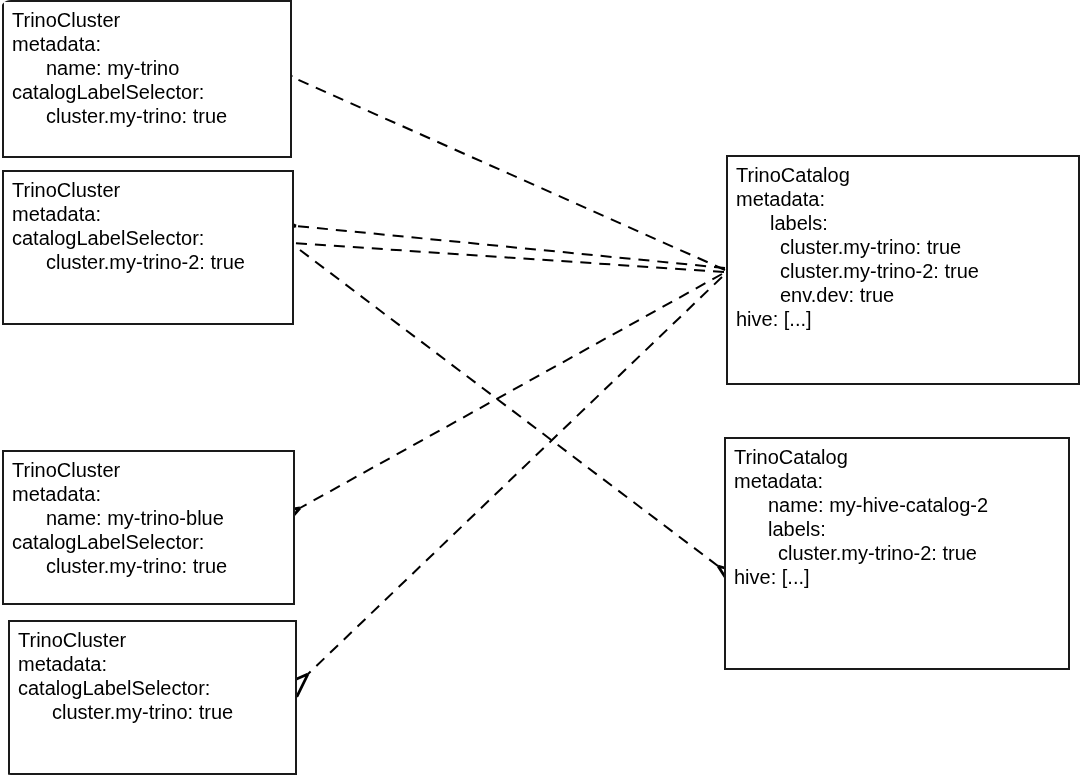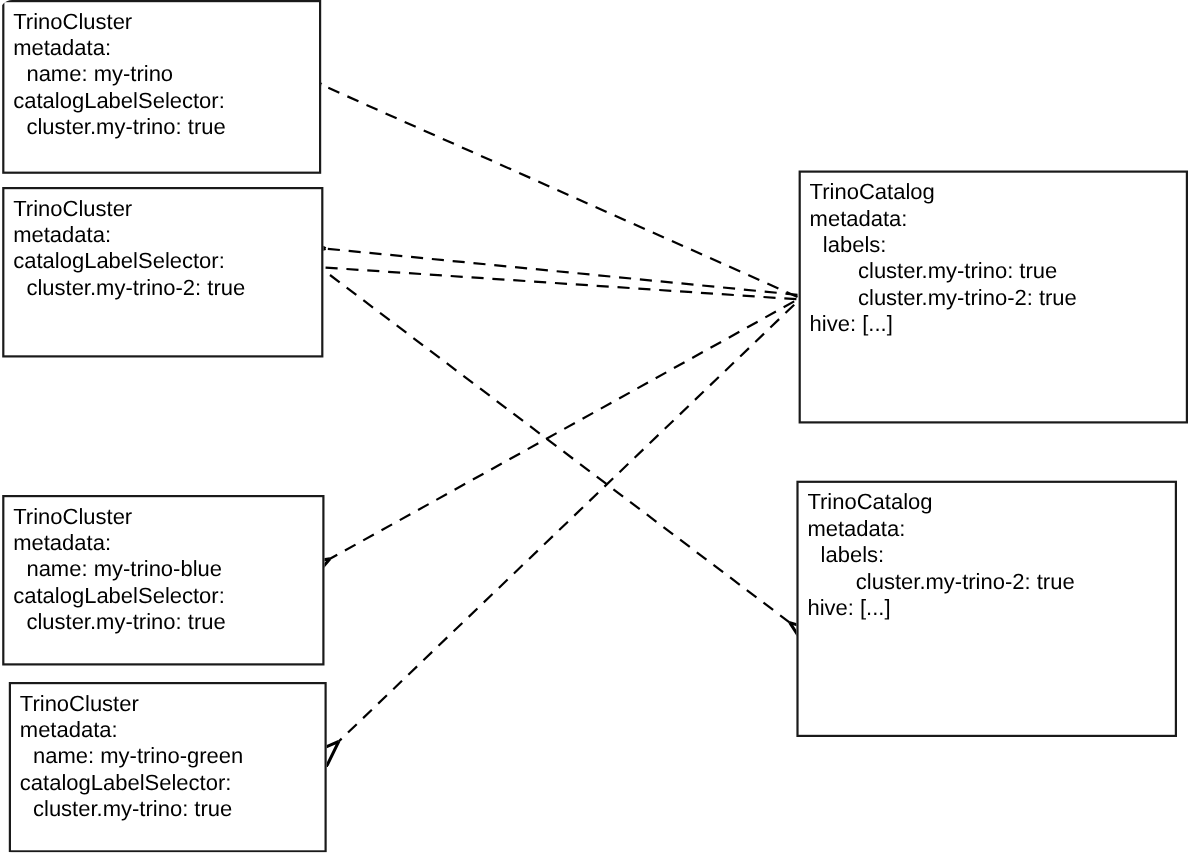--- a/index.html
+++ b/index.html
@@ -25,21 +25,21 @@
     z-index: 2;
   }
   .node-line {
     font-family: "Liberation Sans", sans-serif;
     font-size: 20px;
     line-height: 24px;
     color: #000000;
     white-space: pre;
     padding-left: 8px;
   }
-  .indent-1 { padding-left: 20px; }
+  .indent-1 { padding-left: 42px; }
   .indent-2 { padding-left: 52px; }
   #edge-layer {
     position: absolute;
     left: 0;
     top: 0;
     width: 1082px;
     height: 775px;
     z-index: 1;
     pointer-events: none;
   }
@@ -100,35 +100,36 @@
     <div class="node-line">TrinoCluster</div>
     <div class="node-line">metadata:</div>
     <div class="node-line indent-1">name: my-trino-blue</div>
     <div class="node-line">catalogLabelSelector:</div>
     <div class="node-line indent-1">cluster.my-trino: true</div>
   </div>
 
   <div class="node-box" style="left:8px; top:620px; width:289px; height:155px;">
     <div class="node-line">TrinoCluster</div>
     <div class="node-line">metadata:</div>
-    <div class="node-line indent-1">name: my-trino-green</div>
     <div class="node-line">catalogLabelSelector:</div>
     <div class="node-line indent-1">cluster.my-trino: true</div>
   </div>
 
   <div class="node-box" style="left:726px; top:155px; width:354px; height:230px;">
     <div class="node-line">TrinoCatalog</div>
     <div class="node-line">metadata:</div>
     <div class="node-line indent-1">labels:</div>
     <div class="node-line indent-2">cluster.my-trino: true</div>
     <div class="node-line indent-2">cluster.my-trino-2: true</div>
+    <div class="node-line indent-2">env.dev: true</div>
     <div class="node-line">hive: [...]</div>
   </div>
 
   <div class="node-box" style="left:724px; top:437px; width:346px; height:233px;">
     <div class="node-line">TrinoCatalog</div>
     <div class="node-line">metadata:</div>
+    <div class="node-line indent-1">name: my-hive-catalog-2</div>
     <div class="node-line indent-1">labels:</div>
     <div class="node-line indent-2">cluster.my-trino-2: true</div>
     <div class="node-line">hive: [...]</div>
   </div>
 
 </div>
 
 </body></html>

